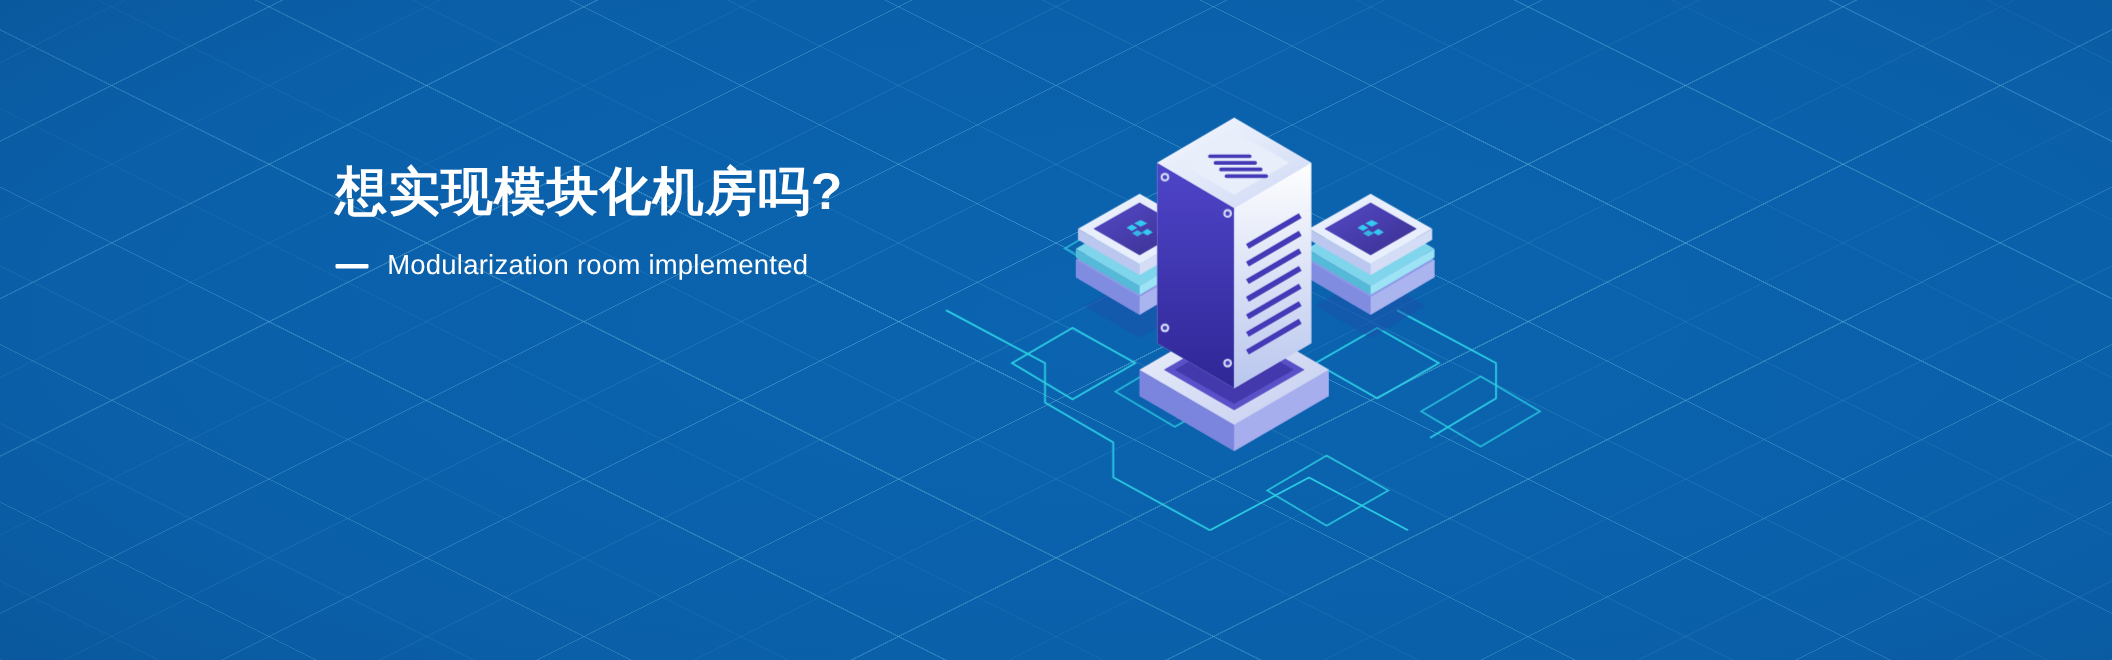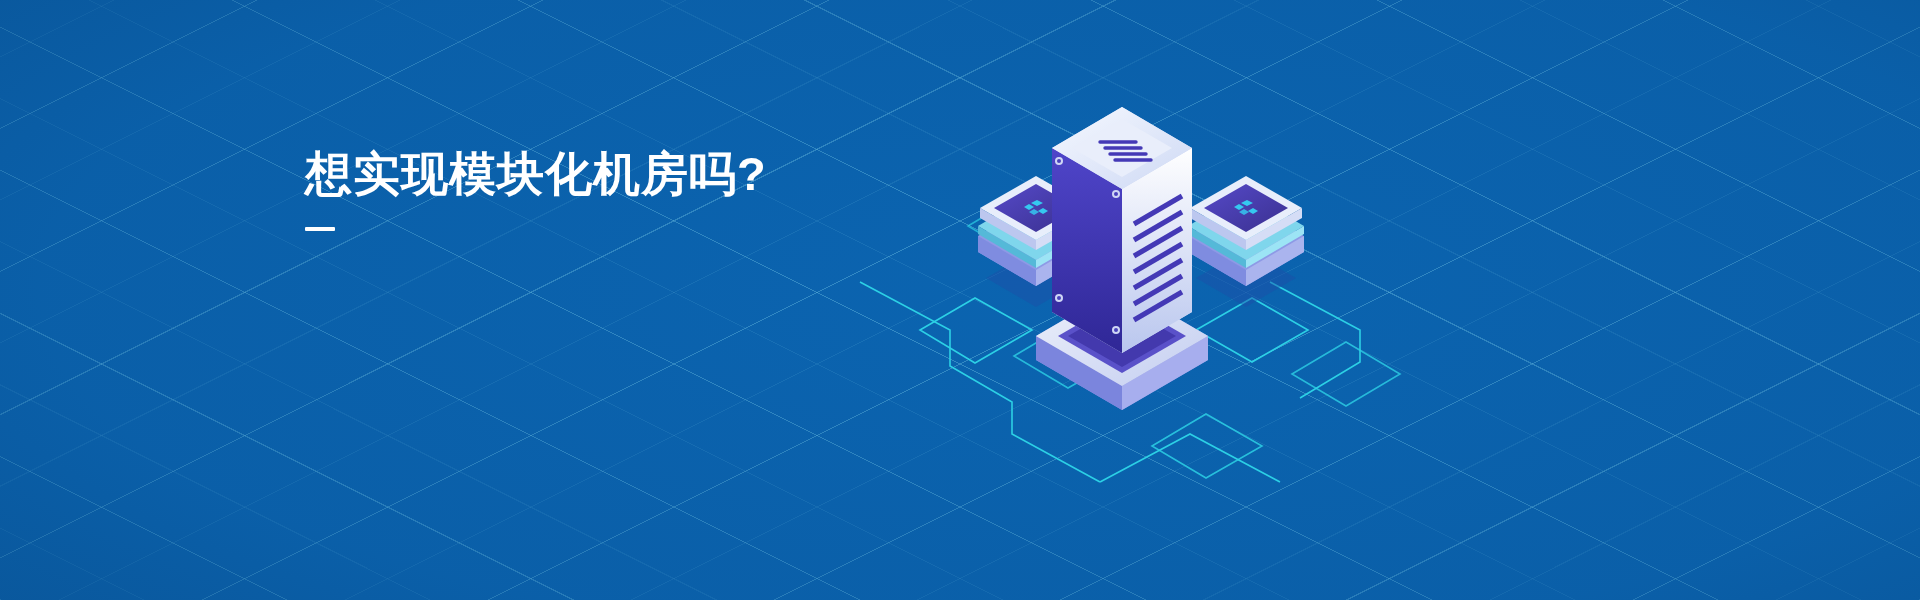--- a/index.html
+++ b/index.html
@@ -101,20 +101,21 @@
 
   <div class="grid-layer"></div>
   <div class="grid-layer fine"></div>
   <div class="vignette"></div>
 
   <div class="copy">
     <div class="headline">想实现模块化机房吗?</div>
 
     <div class="sub-row">
       <span class="dash"></span>
+      <span class="subtitle">Modularization room implemented</span>
     </div>
 
   </div>
 
   <div class="art">
     <svg viewBox="0 0 620 540" xmlns="http://www.w3.org/2000/svg">
       <defs>
         <linearGradient id="gFaceR" x1="0" y1="0" x2="0" y2="1">
           <stop offset="0%" stop-color="#ffffff"></stop>
           <stop offset="100%" stop-color="#b9c6ee"></stop>

